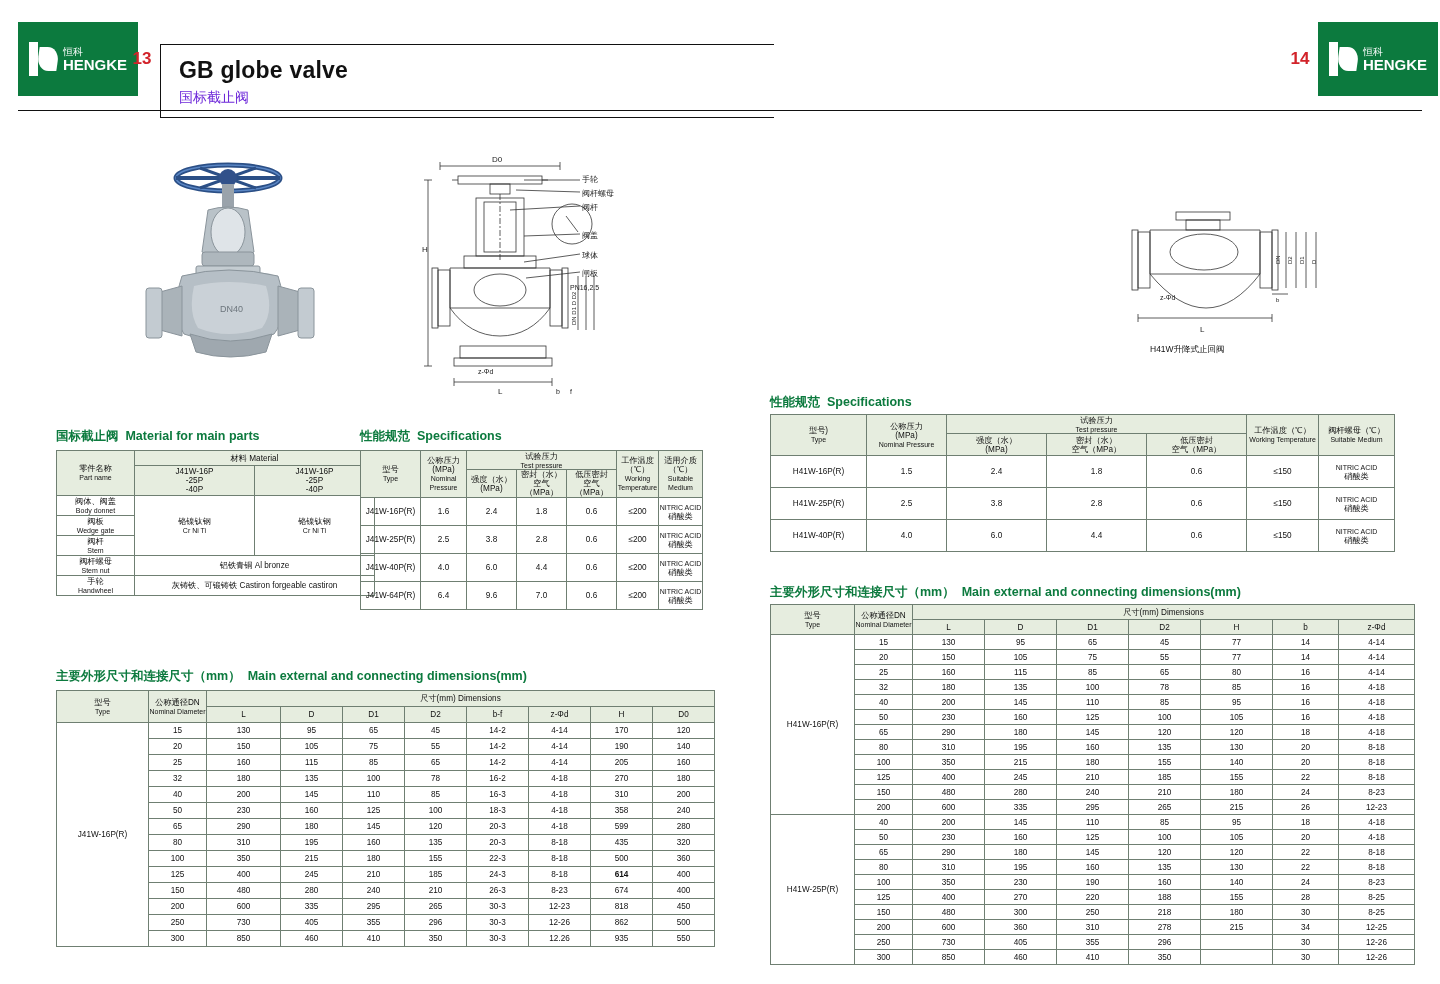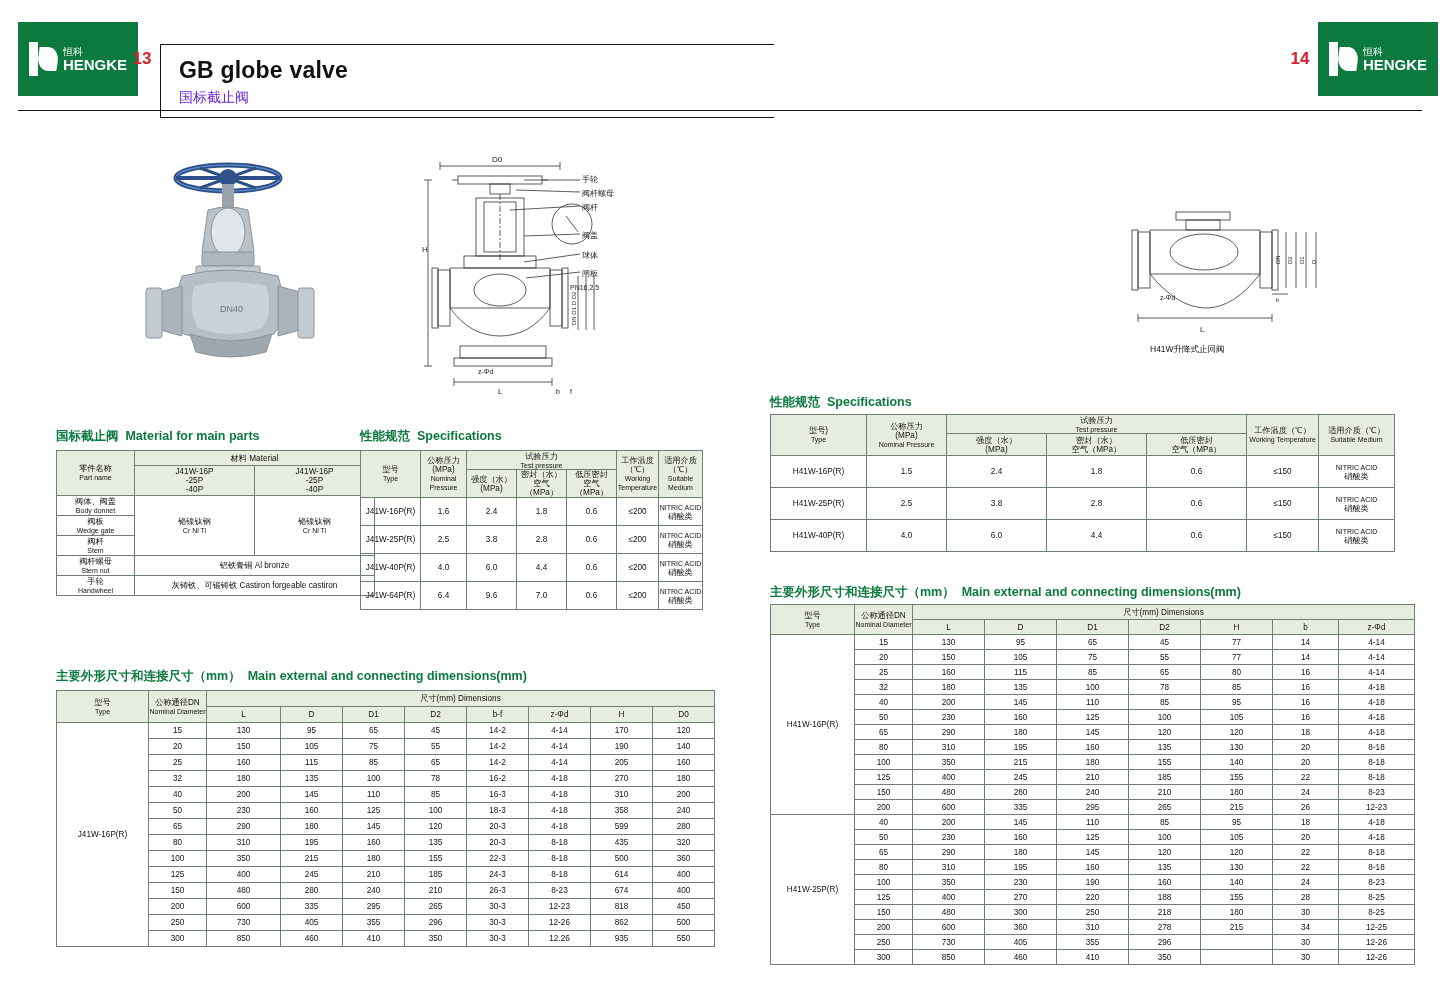--- a/index.html
+++ b/index.html
@@ -536,21 +536,21 @@
             <td style="height: 16px;">360</td>
           </tr>
           <tr>
             <td style="height: 16px;">125</td>
             <td style="height: 16px;">400</td>
             <td style="height: 16px;">245</td>
             <td style="height: 16px;">210</td>
             <td style="height: 16px;">185</td>
             <td style="height: 16px;">24-3</td>
             <td style="height: 16px;">8-18</td>
-            <td style="height: 16px;">614</td>
+            <td style="height: 16px; font-weight: bold;">614</td>
             <td style="height: 16px;">400</td>
           </tr>
           <tr>
             <td style="height: 16px;">150</td>
             <td style="height: 16px;">480</td>
             <td style="height: 16px;">280</td>
             <td style="height: 16px;">240</td>
             <td style="height: 16px;">210</td>
             <td style="height: 16px;">26-3</td>
             <td style="height: 16px;">8-23</td>
@@ -613,21 +613,21 @@
         </td>
         <td colspan="3" style="width:300px;height:18px;">
           <div>试验压力</div>
           <div class="en-s">Test pressure</div>
         </td>
         <td rowspan="2" style="width:72px;" class="two-line">
           <div>工作温度（℃）</div>
           <div class="en-s">Working Temperature</div>
         </td>
         <td rowspan="2" style="width:76px;" class="two-line">
-          <div>适用介质（℃）</div>
+          <div>阀杆螺母（℃）</div>
           <div class="en-s">Suitable Medium</div>
         </td>
       </tr>
       <tr class="hdr">
         <td style="width:100px;height:22px;" class="two-line">
           <div>强度（水）</div>
           <div>(MPa)</div>
         </td>
         <td style="width:100px;" class="two-line">
           <div>密封（水）</div>

